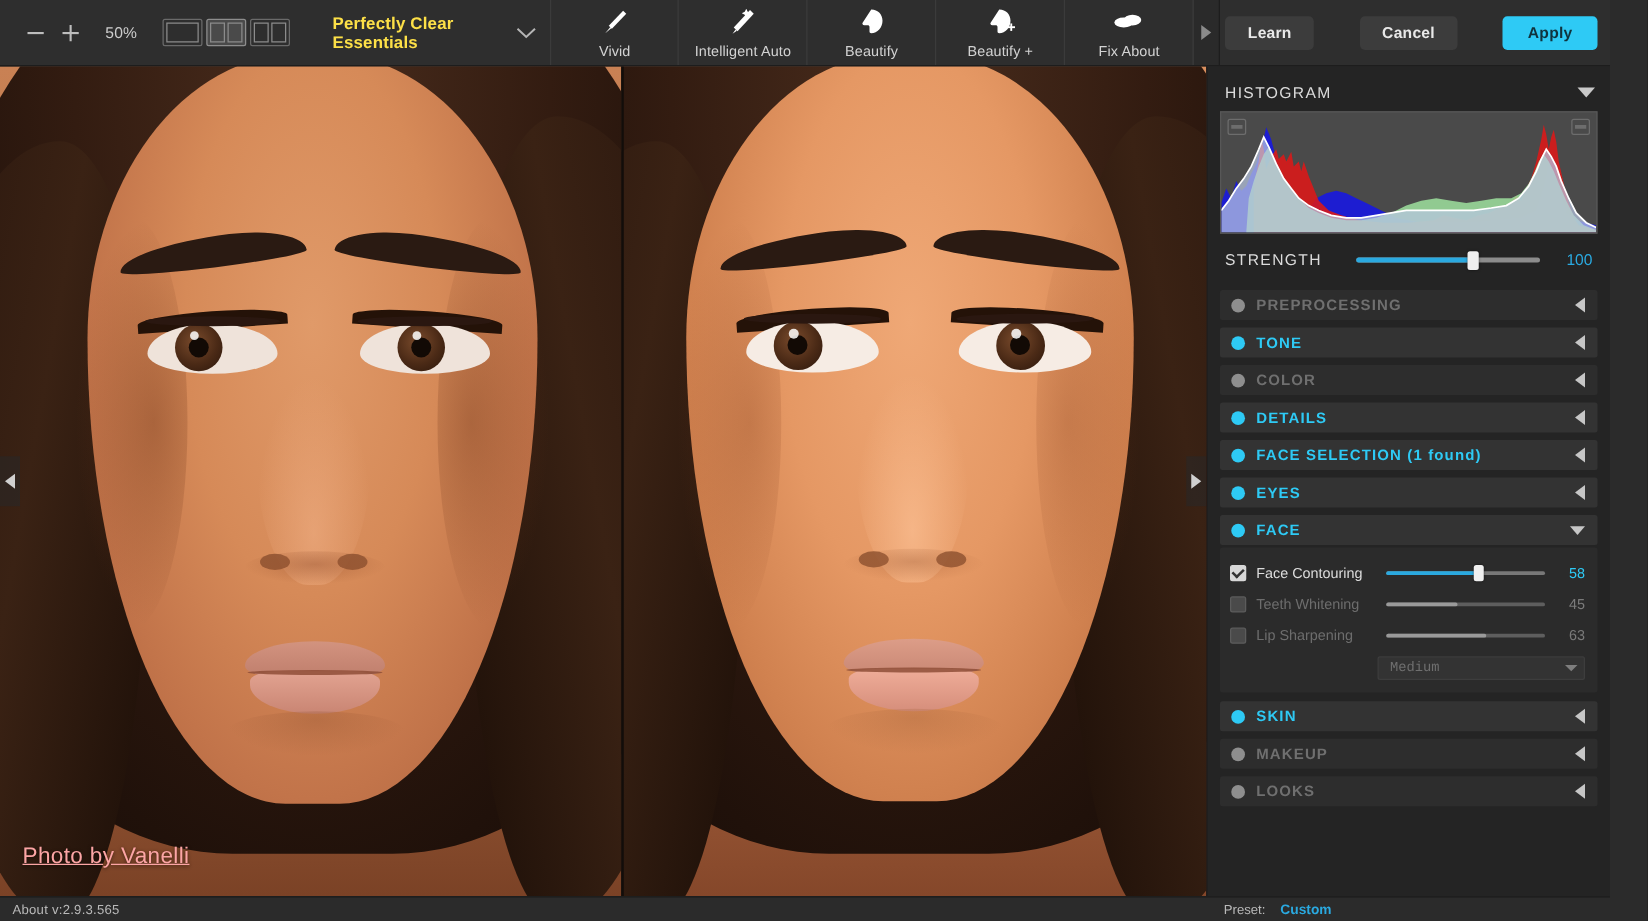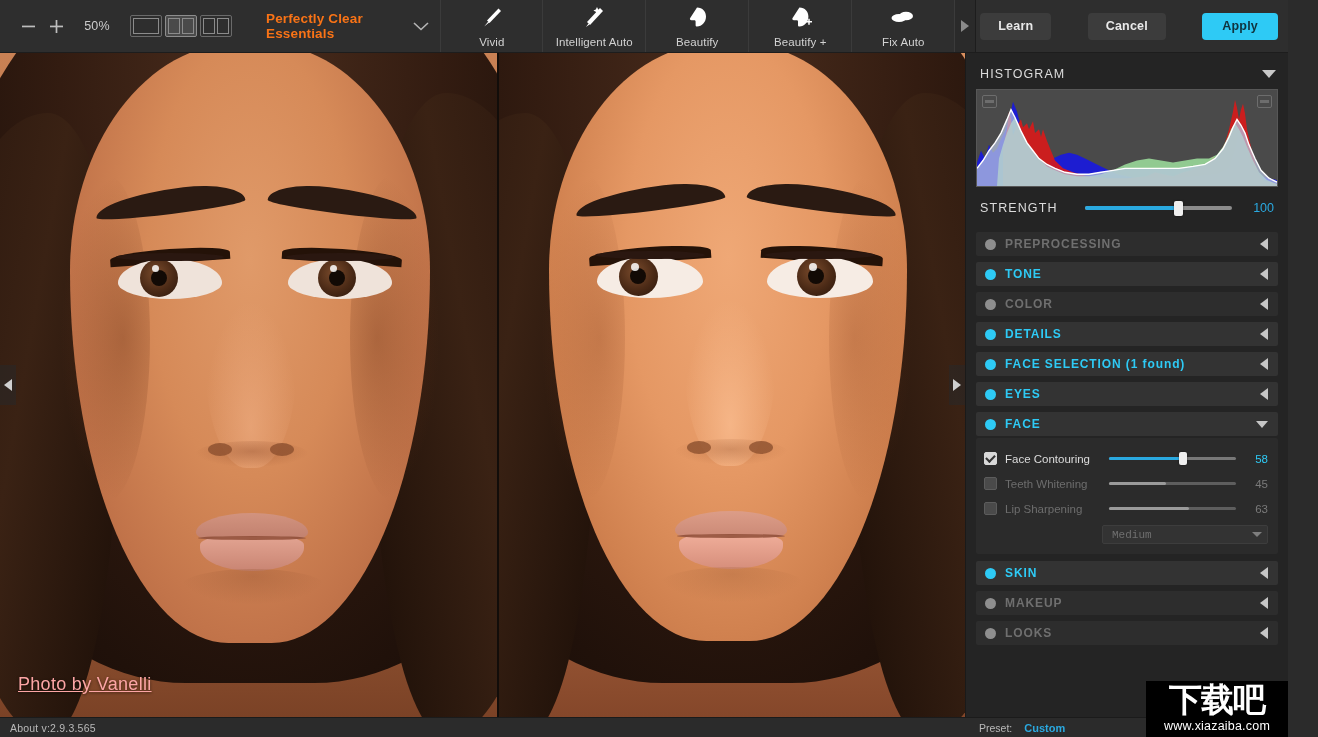--- a/index.html
+++ b/index.html
@@ -29,21 +29,21 @@
     width:32px; height:22px; border:1px solid #6a6a6a; border-radius:2px;
     background:transparent; display:flex; align-items:center; justify-content:center;
     cursor:pointer; padding:2px;
   }
   .vm.active{ background:#4a4a4a; border-color:#8d8d8d; }
   .vm .pane{ background:transparent; border:1px solid #8b8b8b; height:100%; flex:1; }
   .vm .pane+.pane{ margin-left:2px; }
   .vm.one .pane{ }
   .preset-name{
     flex:1; display:flex; align-items:center; justify-content:center;
-    color:#f97316; font-size:13.5px; font-weight:600; letter-spacing:.15px;
+    color:#fde047; font-size:13.5px; font-weight:600; letter-spacing:.15px;
     margin-left:34px;
   }
   .caret-dd{
     width:30px; display:flex; align-items:center; justify-content:center; color:#b5b5b5;
     cursor:pointer; margin-right:4px;
   }
 
   .tb-tools{ flex:1; display:flex; align-items:stretch; }
   .tool{
     width:103px; display:flex; flex-direction:column; align-items:center; justify-content:center;
@@ -335,21 +335,21 @@
         <div class="lbl">Beautify +</div>
       </div>
 
       <div class="tool">
         <div class="ico">
           <svg width="28" height="26" viewBox="0 0 28 26">
             <ellipse cx="17" cy="11" rx="7" ry="4.3" fill="#ffffff"></ellipse>
             <ellipse cx="10" cy="13" rx="7.5" ry="4" fill="#ffffff"></ellipse>
           </svg>
         </div>
-        <div class="lbl">Fix Auto</div>
+        <div class="lbl">Fix About</div>
       </div>
 
       <div class="tool-scroll">
         <div class="tri"></div>
       </div>
     </div>
 
     <div class="tb-right">
       <button class="btn learn">Learn</button>
       <button class="btn cancel">Cancel</button>
@@ -588,18 +588,14 @@
   </div>
 
   <div class="status">
     <div class="about">About v:2.9.3.565</div>
     <div class="preset-area">
       <div class="preset-lbl">Preset:</div>
       <div class="preset-val">Custom</div>
     </div>
   </div>
 
-  <div class="watermark">
-    <div class="wm-cn">下载吧</div>
-    <div class="wm-url">www.xiazaiba.com</div>
-  </div>
 
 </div>
 
 </body></html>

